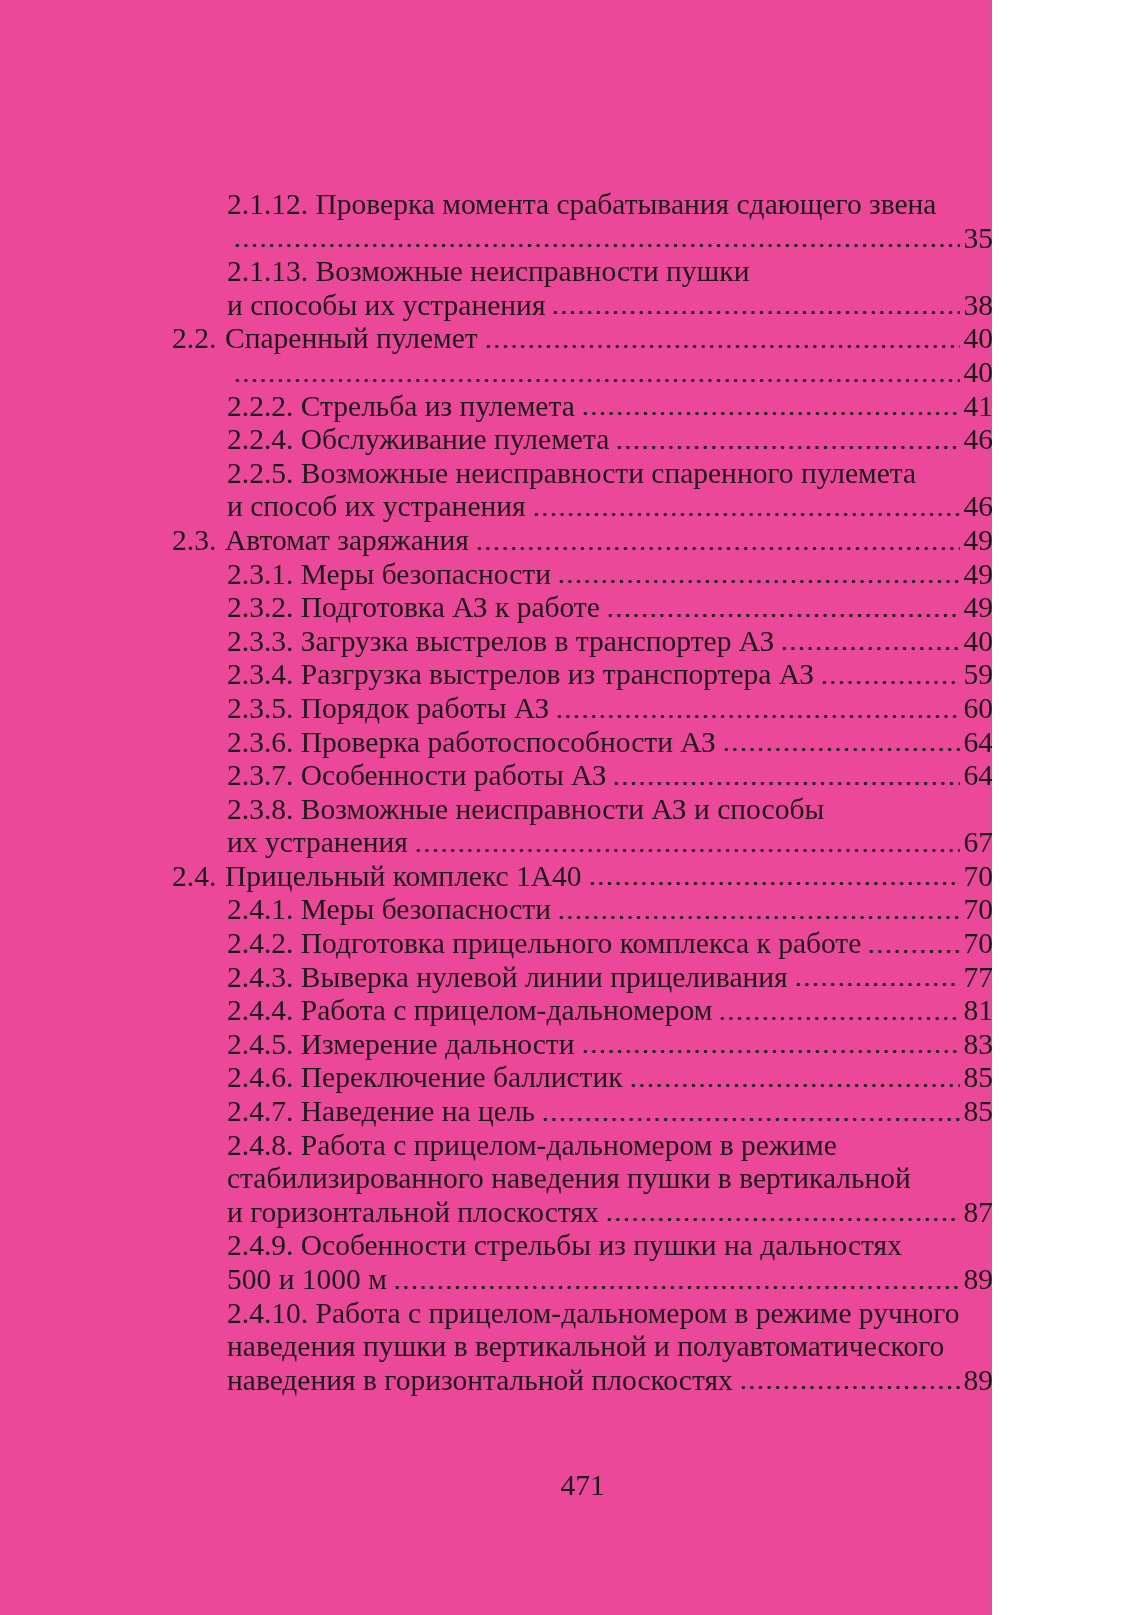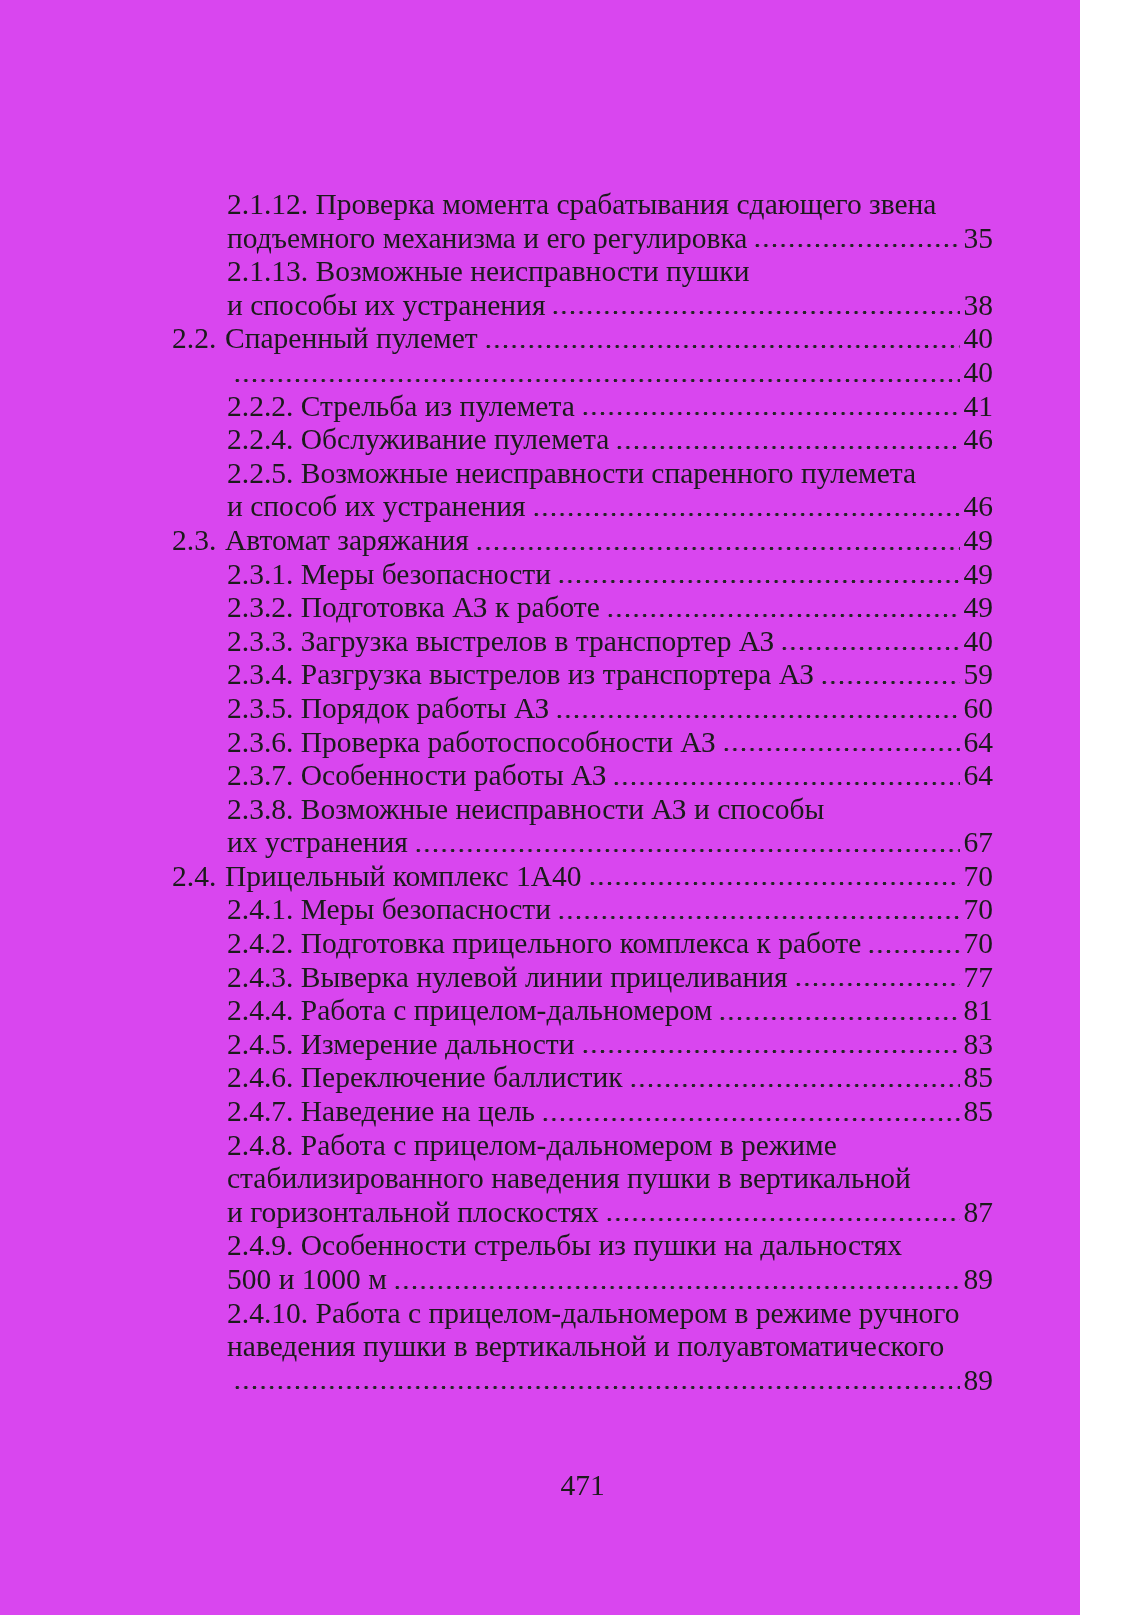--- a/index.html
+++ b/index.html
@@ -2,23 +2,23 @@
 <html lang="ru"><head>
 <meta charset="utf-8">
 <style>
   html, body {
     margin: 0;
     padding: 0;
     background: #ffffff;
   }
   .scan-page {
     position: relative;
-    width: 1080px;
+    width: 992px;
     height: 1615px;
-    background: #d946ef;
+    background: #ec4899;
     overflow: hidden;
     font-family: "Liberation Serif", "DejaVu Serif", serif;
     color: #1b1b1b;
   }
   .toc {
     position: absolute;
     left: 172px;
     top: 188px;
     width: 821px;
     margin: 0;
@@ -71,21 +71,20 @@
 <div class="scan-page">
 
   <ol class="toc" id="toc-list">
       <li class="toc-row lvl2">
 
     <span class="entry-text">2.1.12. Проверка момента срабатывания сдающего звена</span>
 
   </li>
       <li class="toc-row lvl2">
 
-    <span class="entry-text">подъемного механизма и его регулировка</span>
     <span class="dot-leader"></span>
     <span class="page-num">35</span>
   </li>
       <li class="toc-row lvl2">
 
     <span class="entry-text">2.1.13. Возможные неисправности пушки</span>
 
   </li>
       <li class="toc-row lvl2">
 
@@ -266,20 +265,21 @@
     <span class="entry-text">2.4.10. Работа с прицелом-дальномером в режиме ручного</span>
 
   </li>
       <li class="toc-row lvl2">
 
     <span class="entry-text">наведения пушки в вертикальной и полуавтоматического</span>
 
   </li>
       <li class="toc-row lvl2">
 
+    <span class="entry-text">наведения в горизонтальной плоскостях</span>
     <span class="dot-leader"></span>
     <span class="page-num">89</span>
   </li>
     </ol>
 
   <div class="page-footer">
     <span>471</span>
   </div>
 
 </div>

